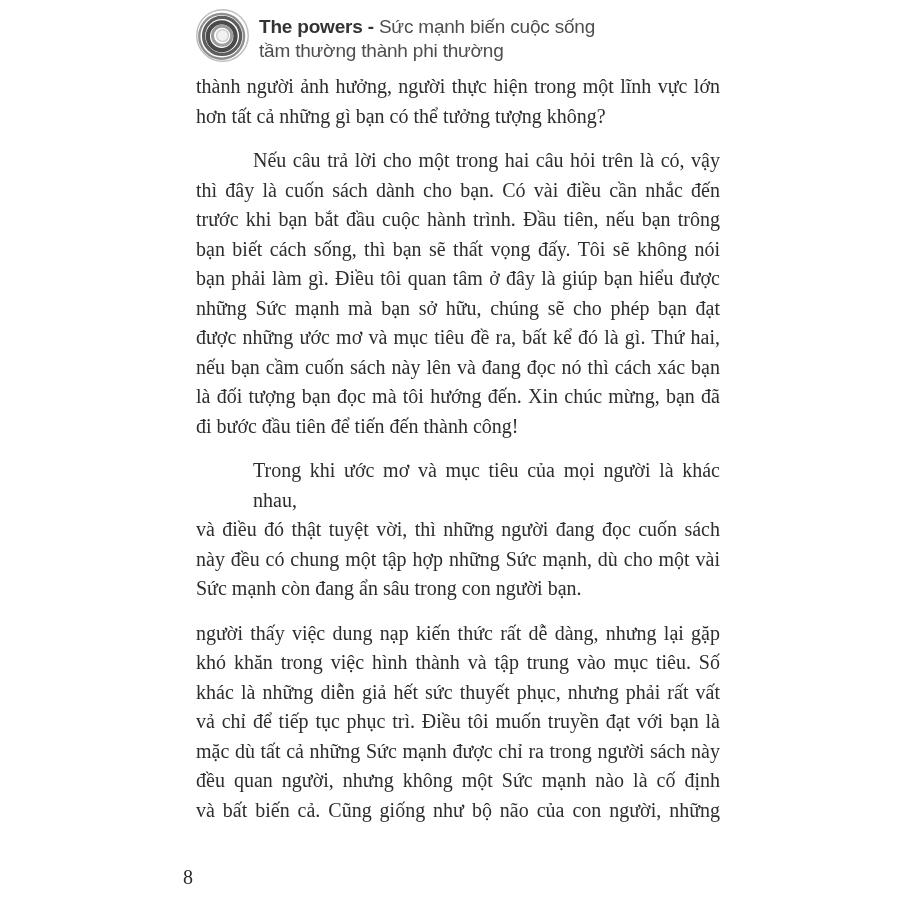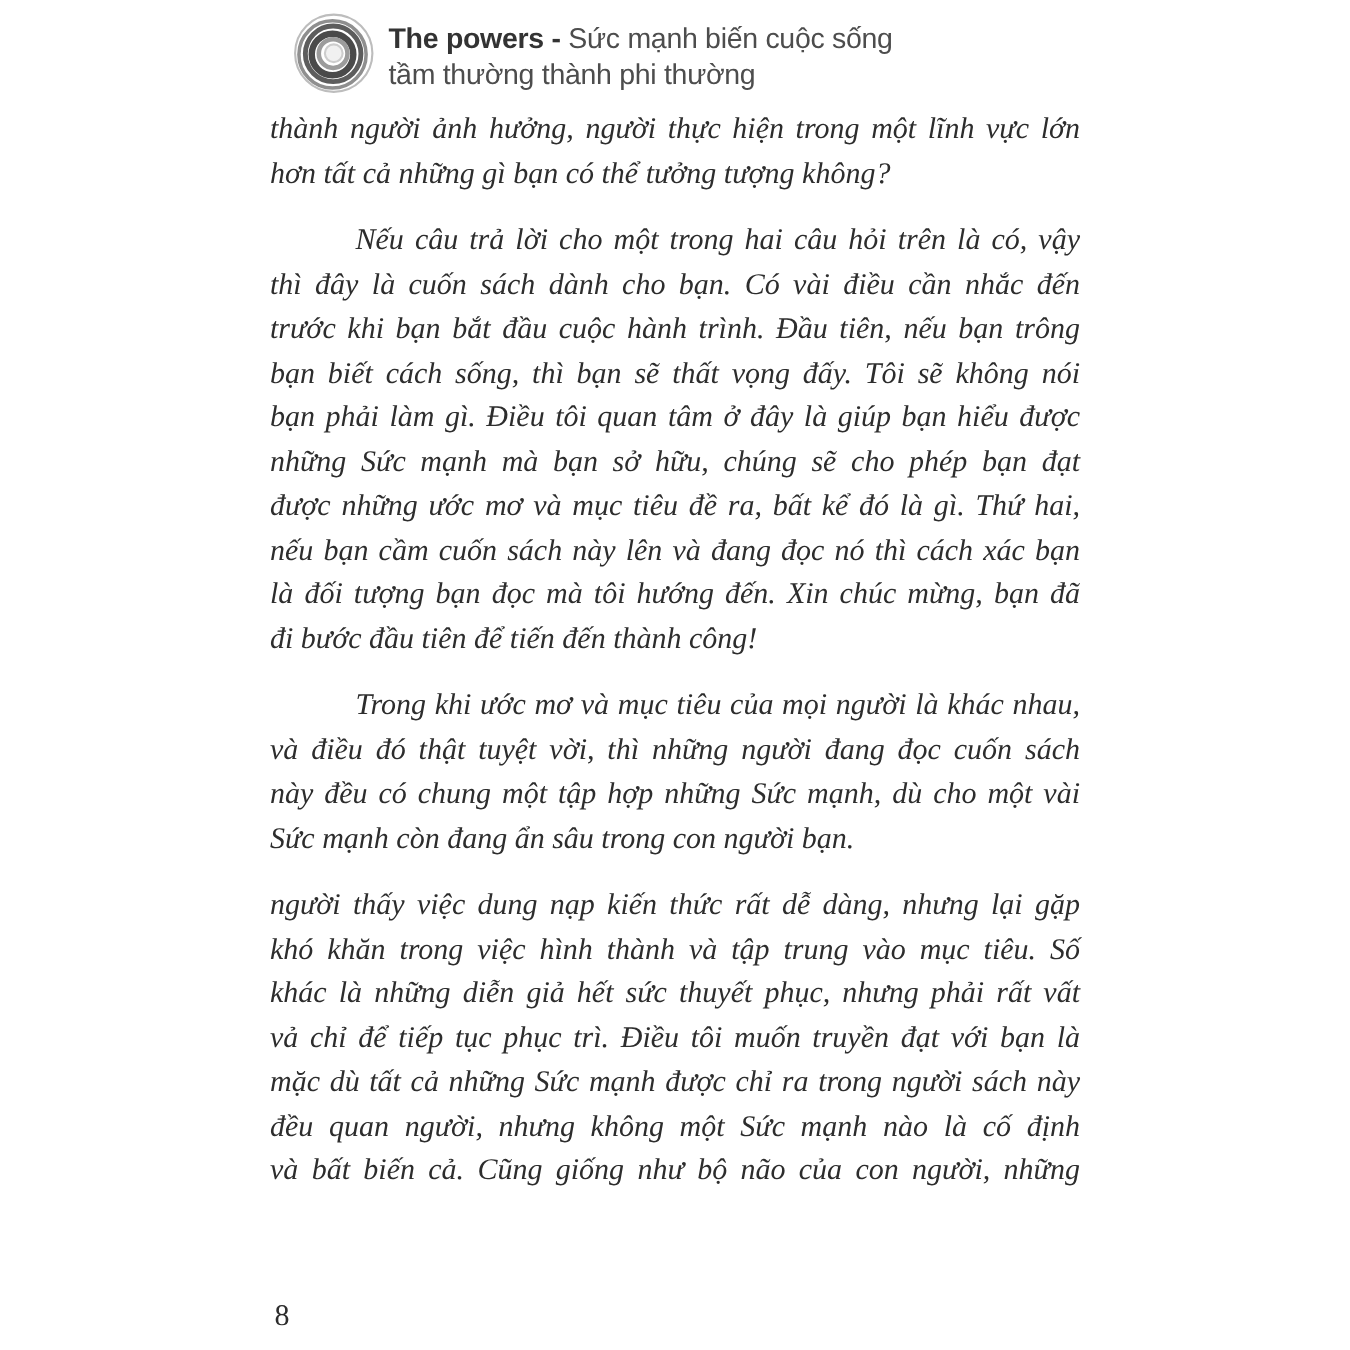--- a/index.html
+++ b/index.html
@@ -31,21 +31,21 @@
 
   
   .body-col {
     position: absolute;
     left: 180px; top: 72px;
     width: 540px;
     font-size: 20px;
     line-height: 29.5px;
     color: #2d2d2d;
   }
-  .para { margin: 0 0 15px 0; font-style: italic; }
+  .para { margin: 0 0 15px 16px; }
   .para:last-child { margin-bottom: 0; }
   .line {
     text-align: justify;
     text-align-last: justify;
     white-space: normal;
   }
   .line.no-just { text-align-last: left; }
   .line.indent { padding-left: 57px; }
 
   

